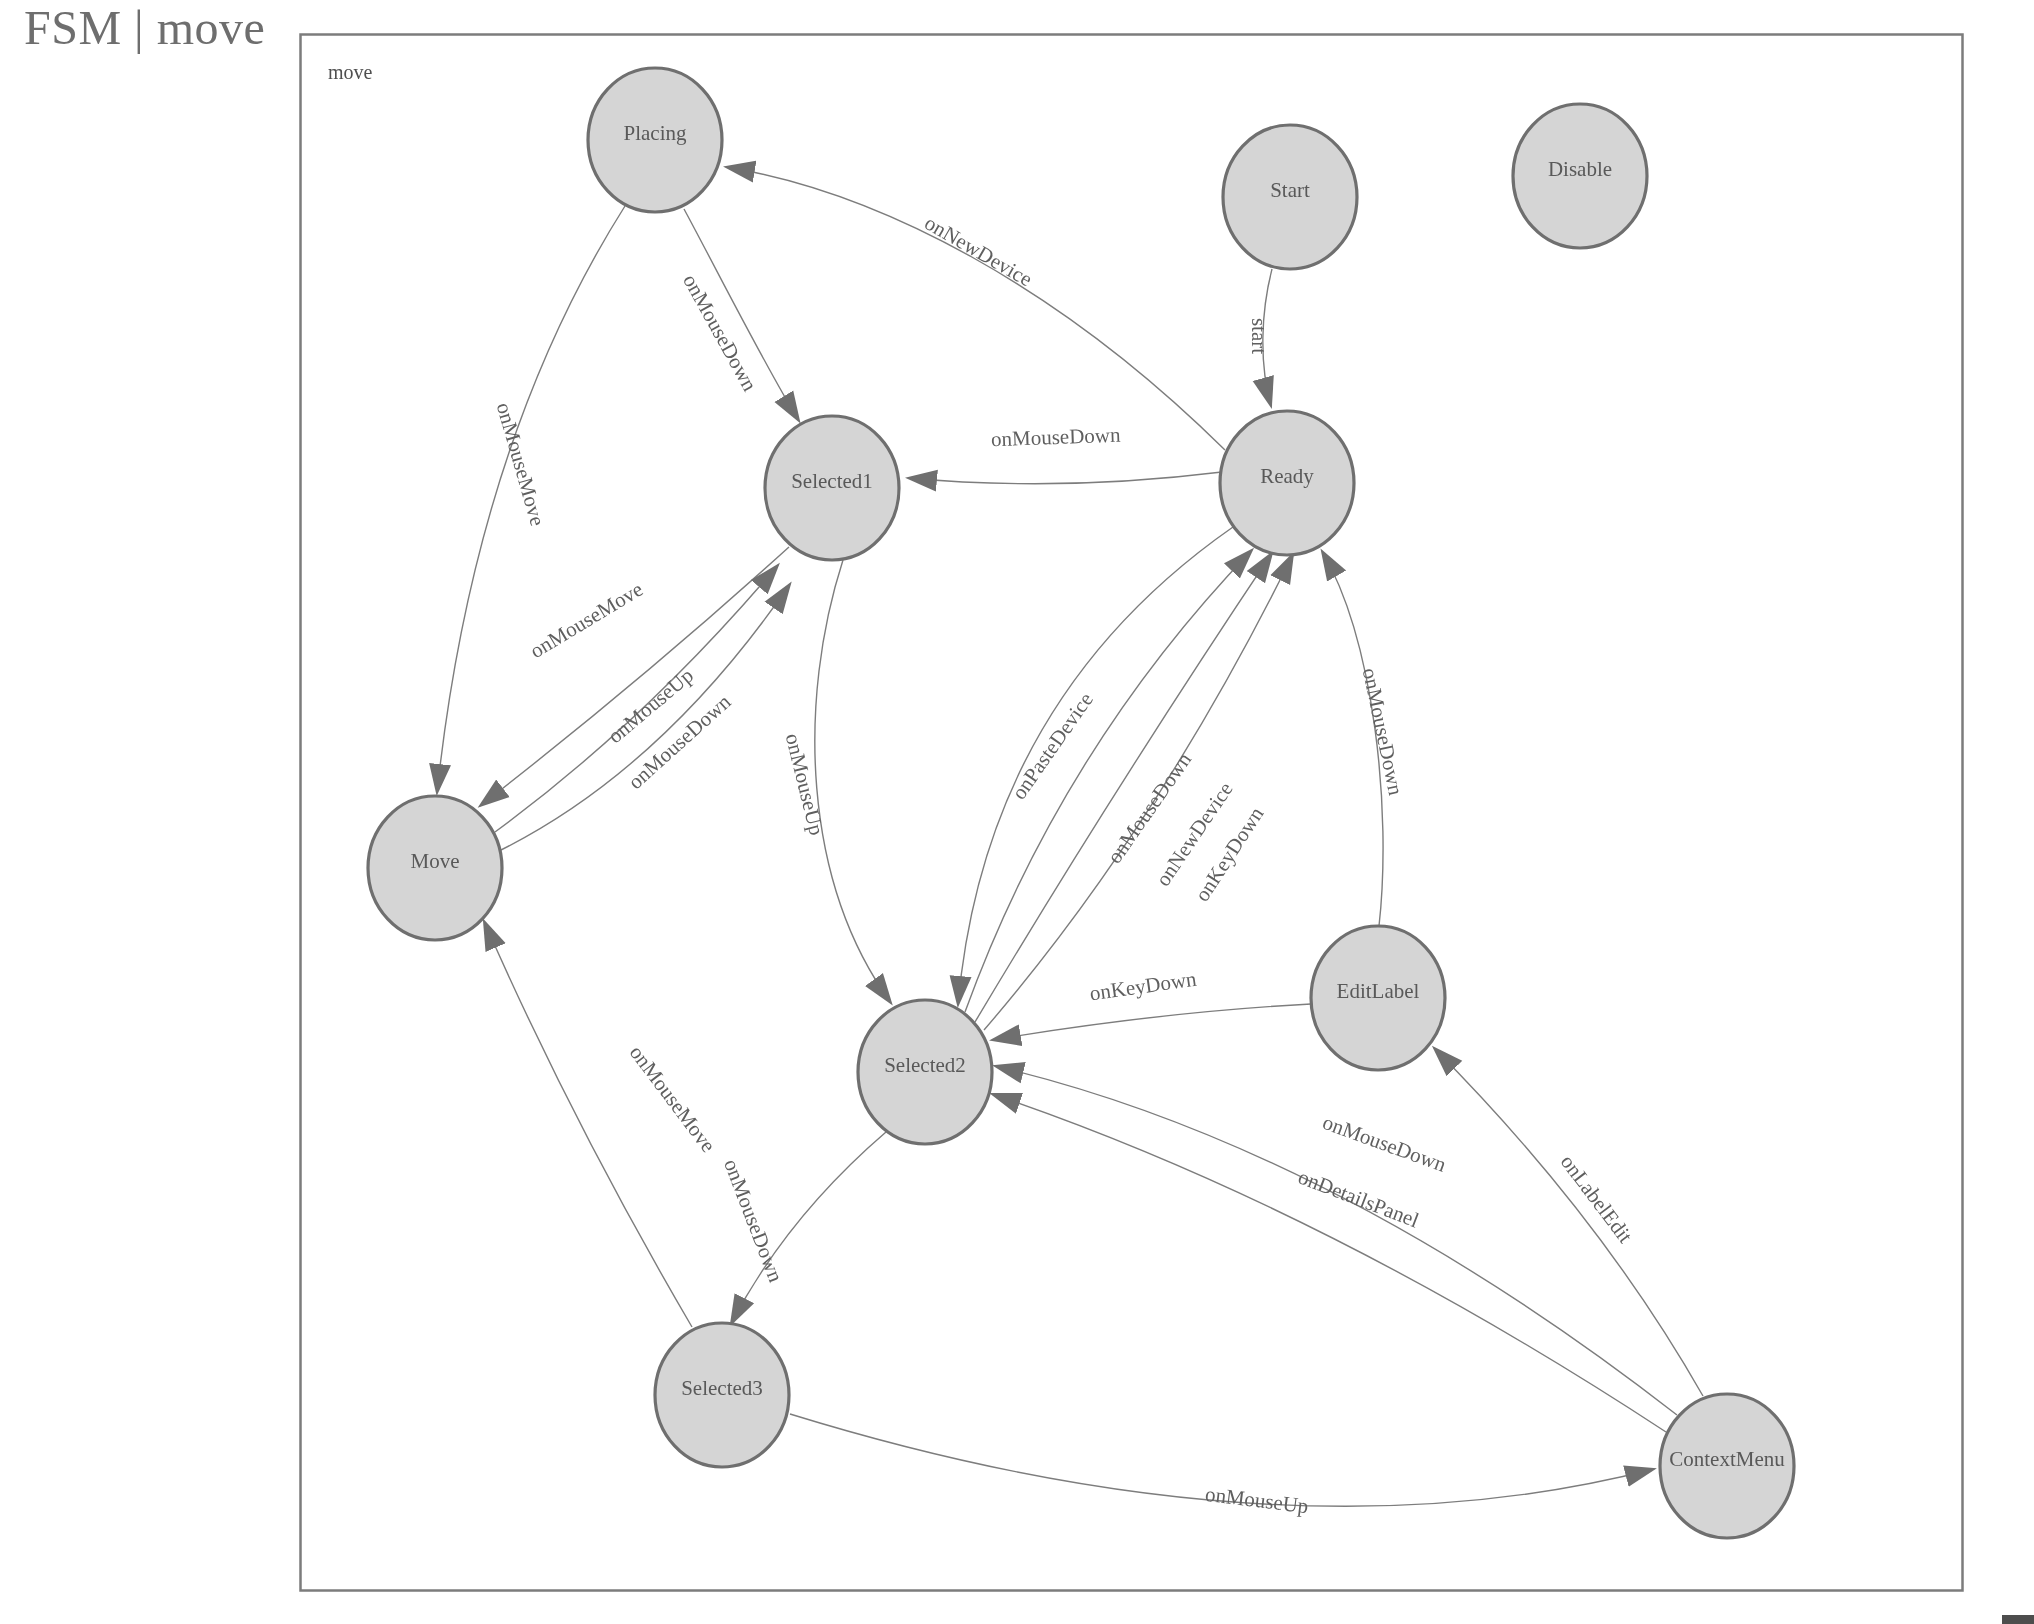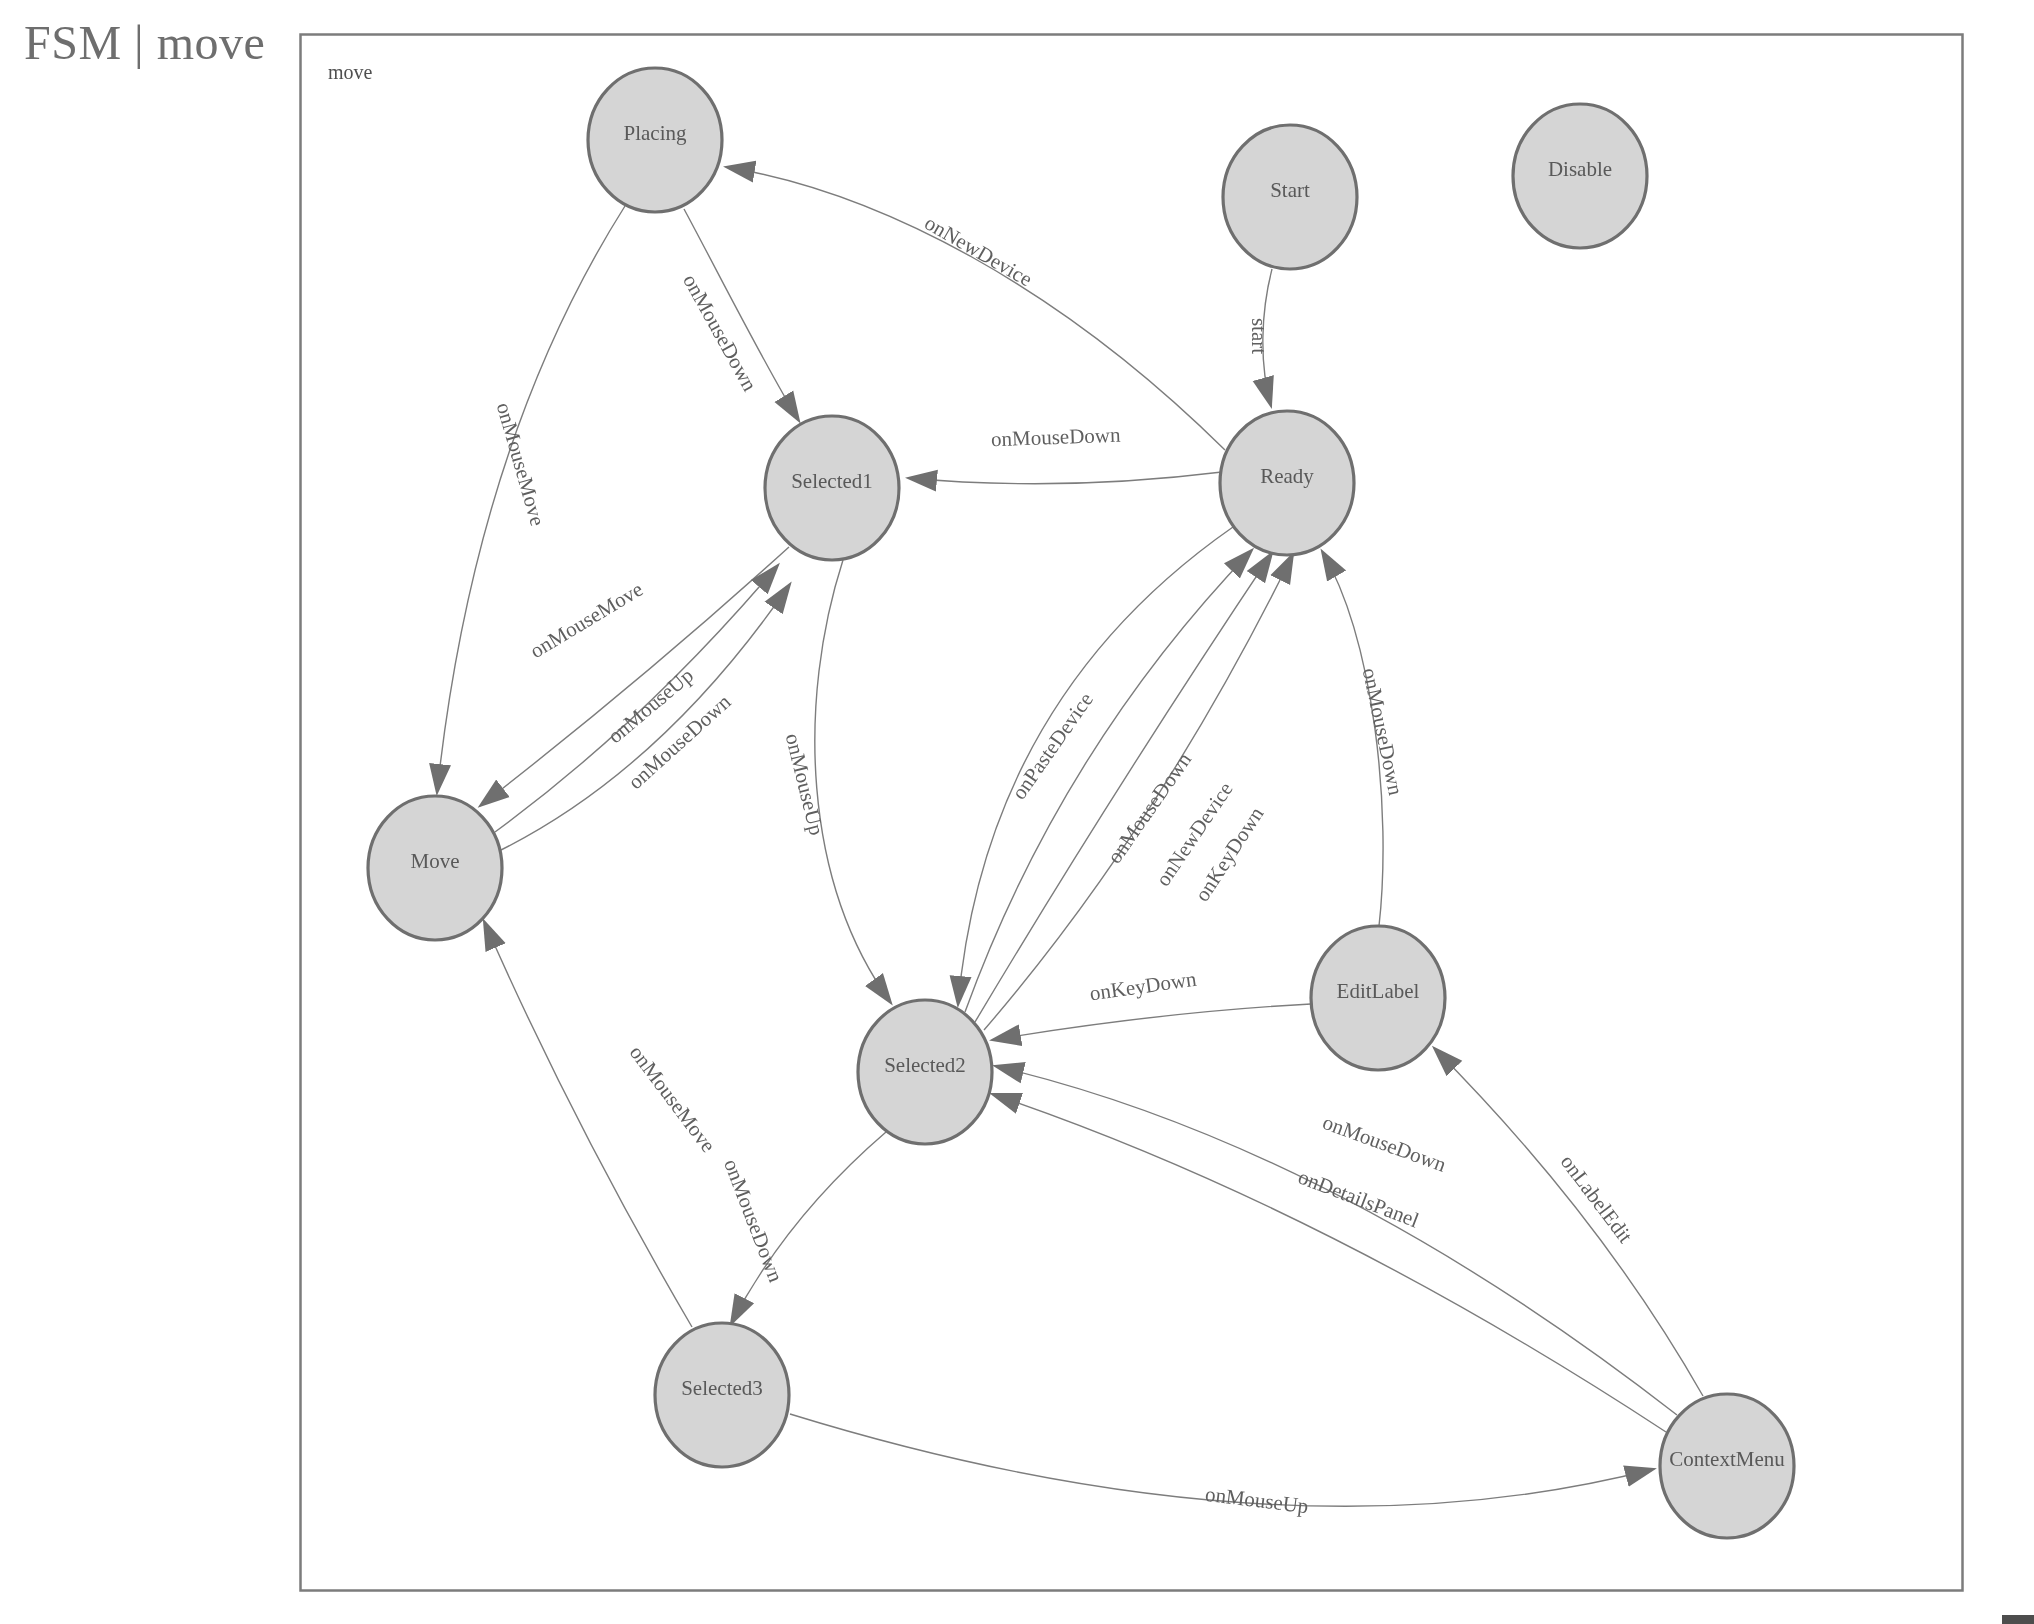--- a/index.html
+++ b/index.html
@@ -13,21 +13,21 @@
   }
   .page {
     position: relative;
     width: 2034px;
     height: 1624px;
     background: #ffffff;
   }
   .page-title {
     position: absolute;
     left: 24px;
-    top: 15px;
+    top: 0;
     font-size: 48px;
     color: #6e6e6e;
     letter-spacing: 0.5px;
     white-space: pre;
   }
   #fsm-svg {
     position: absolute;
     left: 0;
     top: 0;
   }

